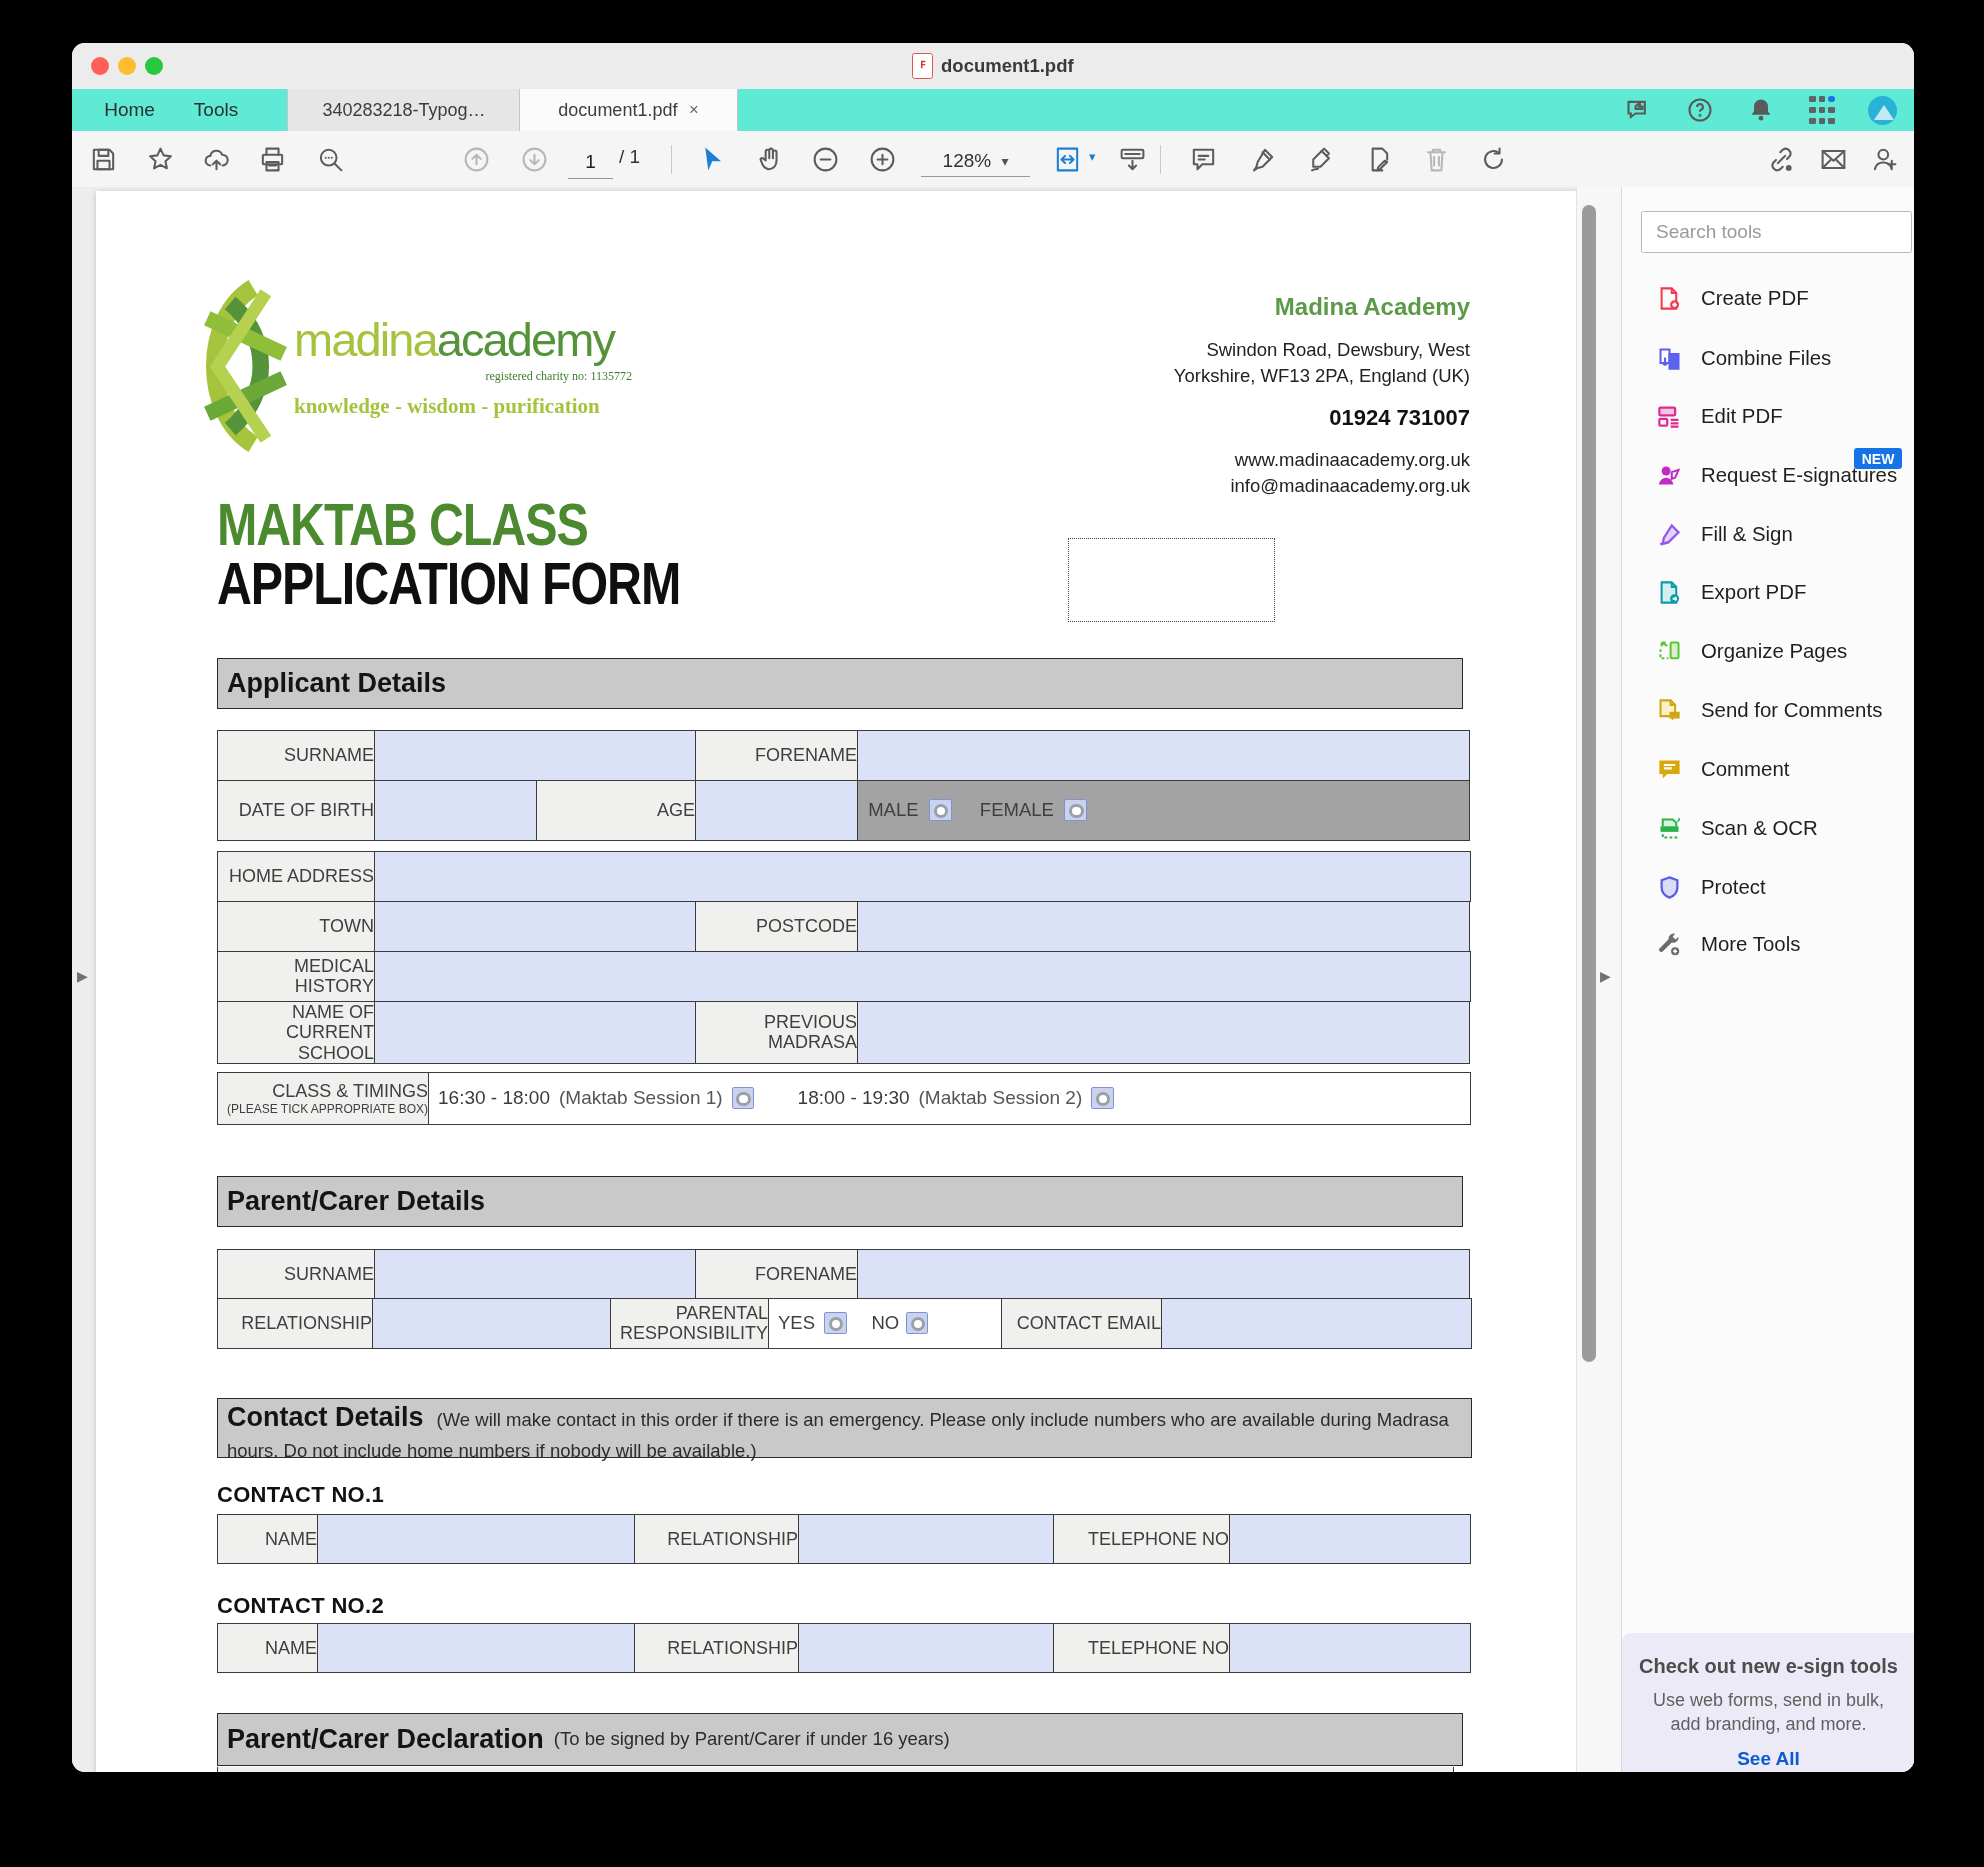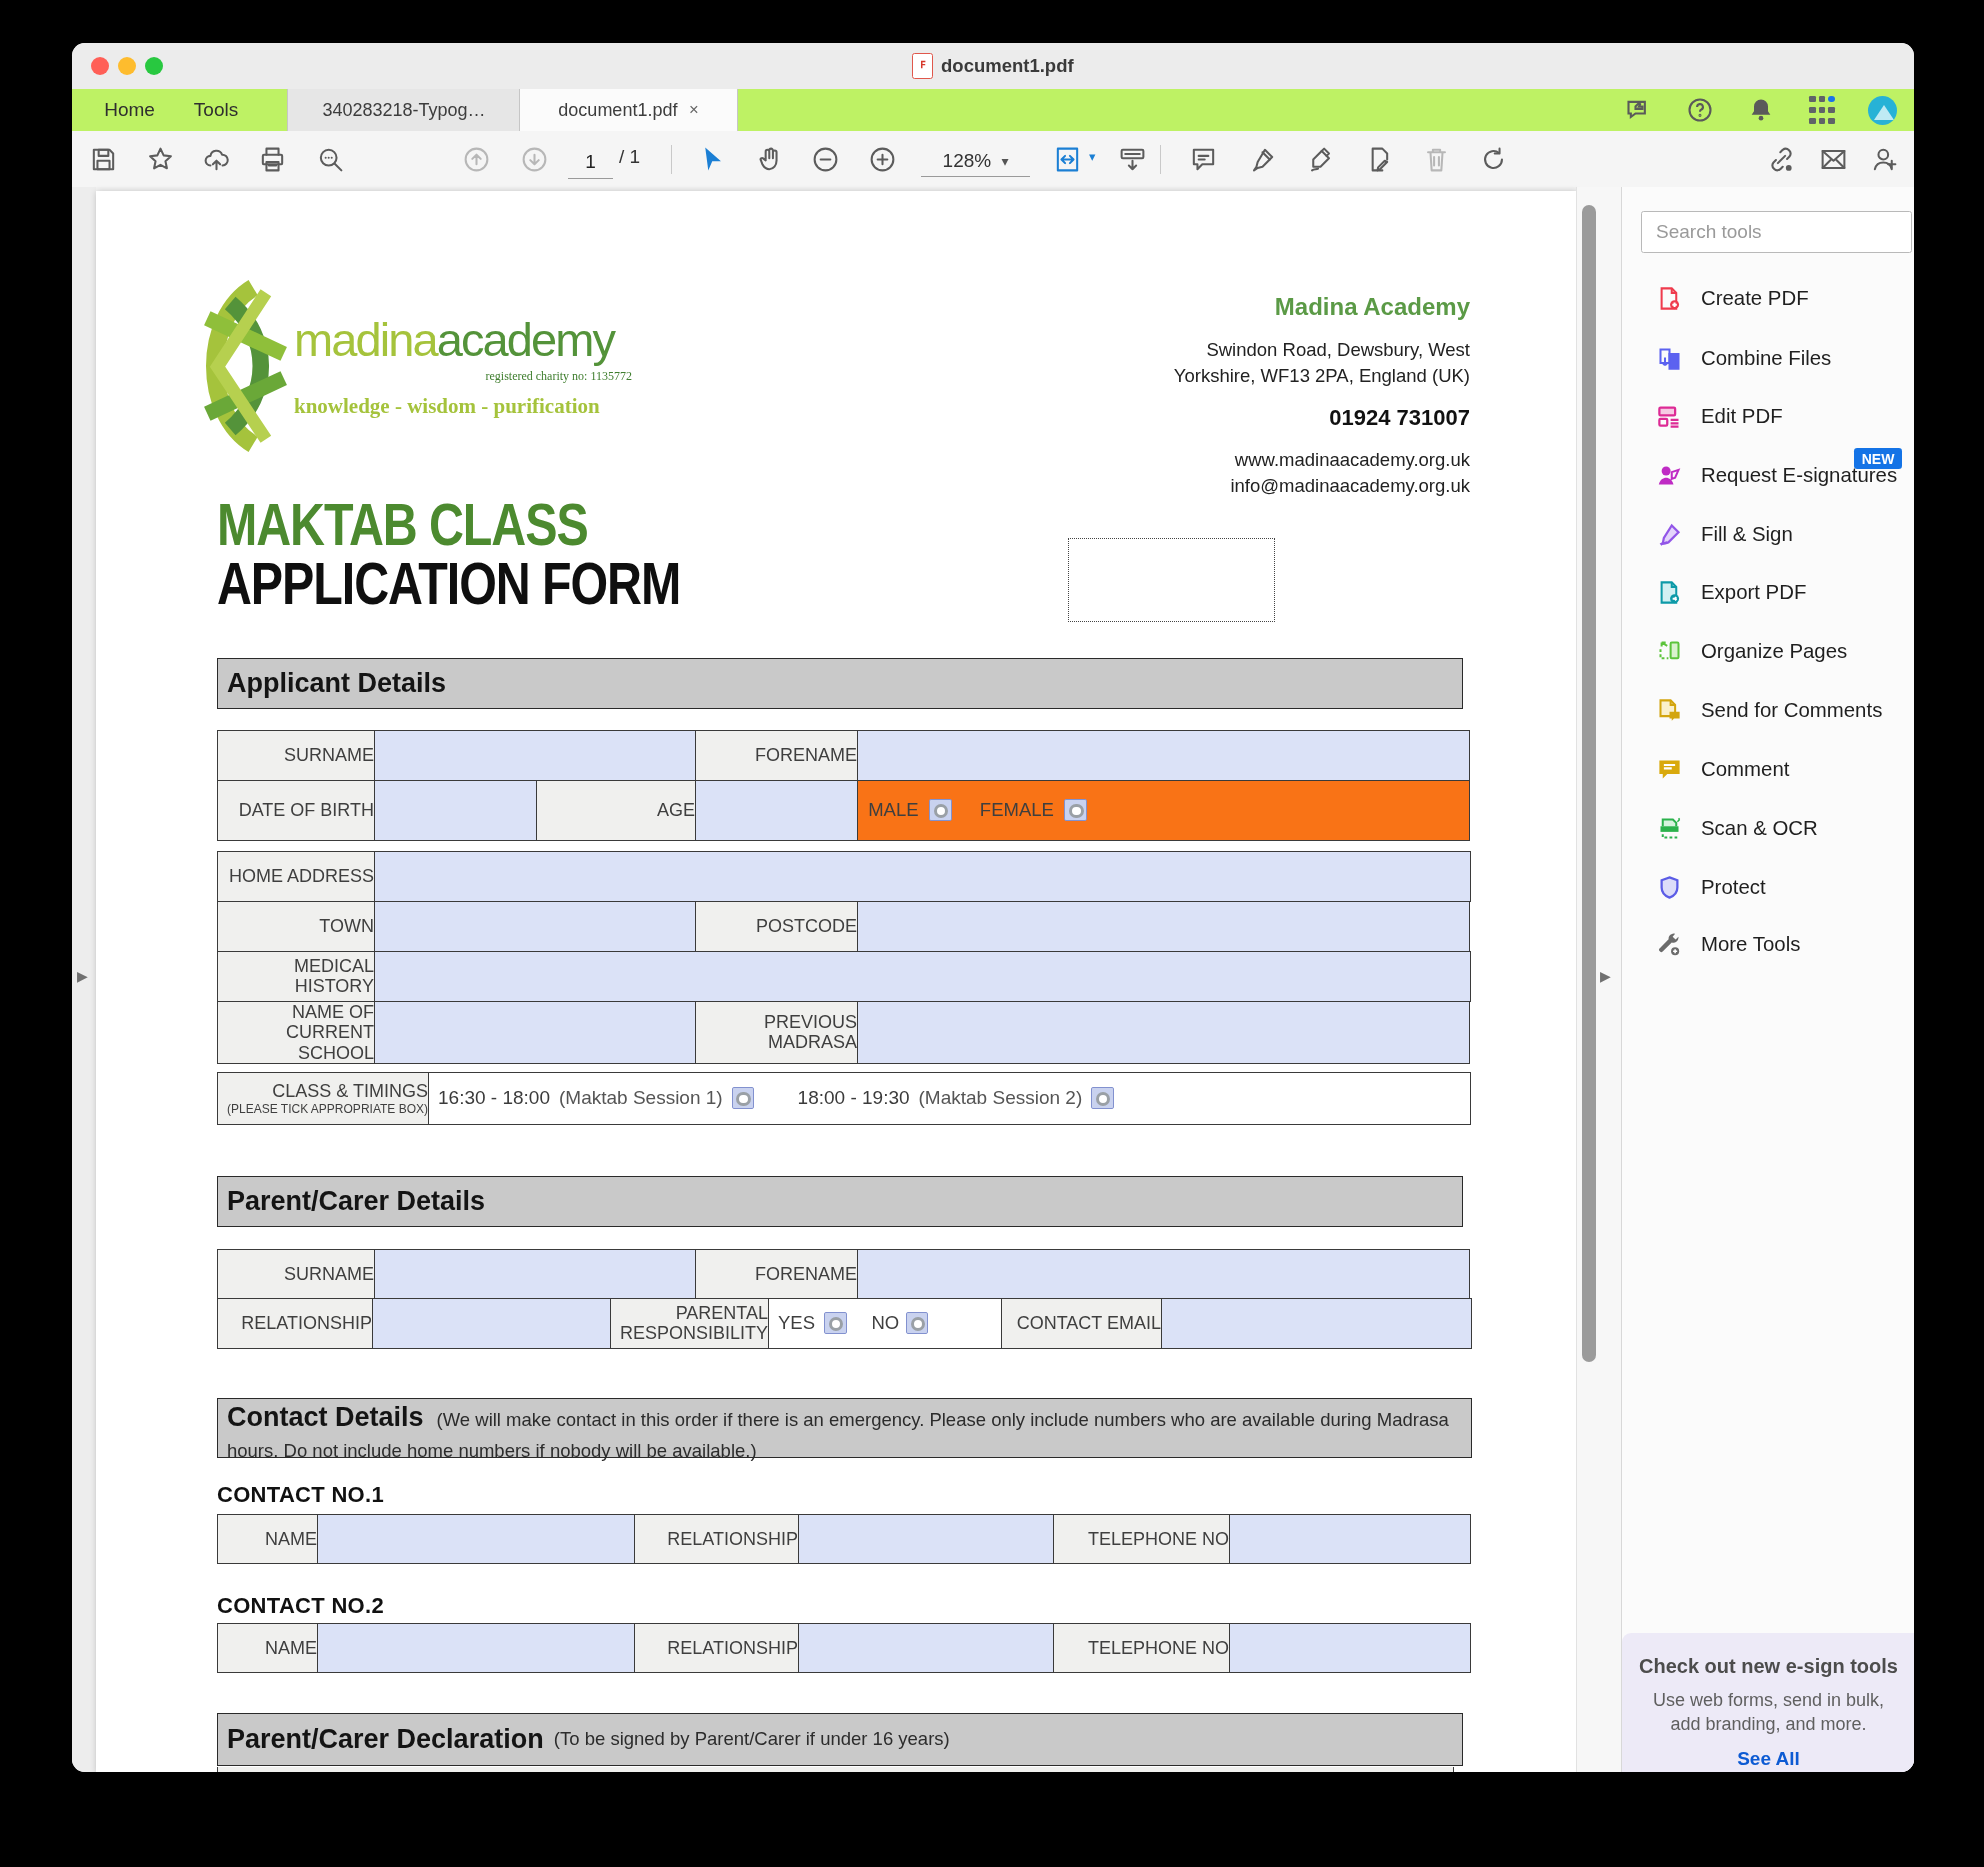--- a/index.html
+++ b/index.html
@@ -9,21 +9,21 @@
        border-radius:12.8px;overflow:hidden;box-shadow:0 9px 51px rgba(0,0,0,.65);}
   
   #titlebar{position:absolute;left:0;top:0;width:1842px;height:46px;background:#ececec;border-bottom:0.6px solid #d4d4d4;}
   .tl{position:absolute;top:14px;width:18px;height:18px;border-radius:50%;}
   #title{position:absolute;left:0;top:0;width:1842px;height:46px;display:flex;align-items:center;justify-content:center;
          gap:7.7px;font-size:18.5px;font-weight:bold;color:#3a3a3a;}
   .pdfglyph{display:inline-block;width:19px;height:24px;background:#fff;border:1.3px solid #e0574b;border-radius:2.6px;
             position:relative;color:#d7372a;font-size:7px;font-weight:bold;text-align:center;line-height:9px;}
   .pdfglyph::before{content:"ꜰ";color:#d7372a;font-size:12.8px;line-height:19px;}
   
-  #tabrow{position:absolute;left:0;top:46px;width:1842px;height:42px;background:#bef264;border-bottom:0.6px solid #c6c6c6;}
+  #tabrow{position:absolute;left:0;top:46px;width:1842px;height:42px;background:#5eead4;border-bottom:0.6px solid #c6c6c6;}
   .navtab{position:absolute;top:0;height:42px;display:flex;align-items:center;justify-content:center;
           font-size:19px;color:#2f2f2f;}
   .doctab{position:absolute;top:0;height:42px;display:flex;align-items:center;justify-content:center;gap:11.5px;
           font-size:18px;color:#3d3d3d;border-left:0.6px solid #c6c6c6;border-right:0.6px solid #c6c6c6;background:#e6e6e6;}
   .doctab.active{background:#fbfbfb;border-bottom:0.6px solid #fbfbfb;}
   .tabicons{position:absolute;right:16.6px;top:0;height:42px;display:flex;align-items:center;gap:32px;}
   .tabico{width:29px;height:29px;display:flex;align-items:center;justify-content:center;color:#5a5a5a;}
   .gridico{display:grid;grid-template-columns:repeat(3,6.4px);grid-gap:3.2px;}
   .gridico i{width:6.4px;height:6.4px;background:#5f6368;border-radius:1.3px;}
   .gridico i.blue{background:#1a73e8;border-radius:50%;}
@@ -74,21 +74,21 @@
             transform:scaleX(.82);transform-origin:left;white-space:nowrap;}
   .sech{position:absolute;left:121px;width:1235px;background:#c9c9c9;border:1.3px solid #2a2a2a;
         font-weight:bold;color:#141414;}
   .sech .big{font-size:27px;font-weight:bold;}
   .sech .note{font-size:18.5px;font-weight:normal;color:#2c2c2c;}
   table.ftab{position:absolute;border-collapse:collapse;table-layout:fixed;}
   table.ftab td{border:1.3px solid #3a3a3a;padding:0;}
   td.lb{background:#f0f0ee;text-align:right;padding-right:7.7px;font-size:18px;color:#3f3f3f;line-height:20.4px;}
   td.in{background:#dbe2f7;}
   td.wh{background:#fff;}
-  td.gr{background:#f97316;margin-left:19px;}
+  td.gr{background:#a3a3a3;margin-left:19px;}
   .rad{display:inline-block;width:20.4px;height:20.4px;background:#c9d2ef;border:1.3px solid #8291cf;border-radius:1.9px;
        position:relative;vertical-align:middle;cursor:pointer;}
   .rad::after{content:"";position:absolute;left:3.8px;top:3.8px;width:8.3px;height:8.3px;border:3.2px solid #9aa0a6;
               border-radius:50%;background:#fff;}
   .radlbl{font-size:18.5px;color:#3f3f3f;vertical-align:middle;}
   .subhead{position:absolute;left:121px;font-size:22px;font-weight:bold;color:#111;letter-spacing:0.3px;}
   .dashedbox{position:absolute;left:972px;top:347px;width:205px;height:82px;border:1.3px dotted #444;background:#fff;}
   .tick-note{font-size:12px;line-height:14px;display:block;}
   .smallcell{font-size:16.6px;}
   .sessions{display:flex;align-items:center;gap:9px;padding-left:9px;font-size:19px;color:#3b3b3b;white-space:nowrap;}

